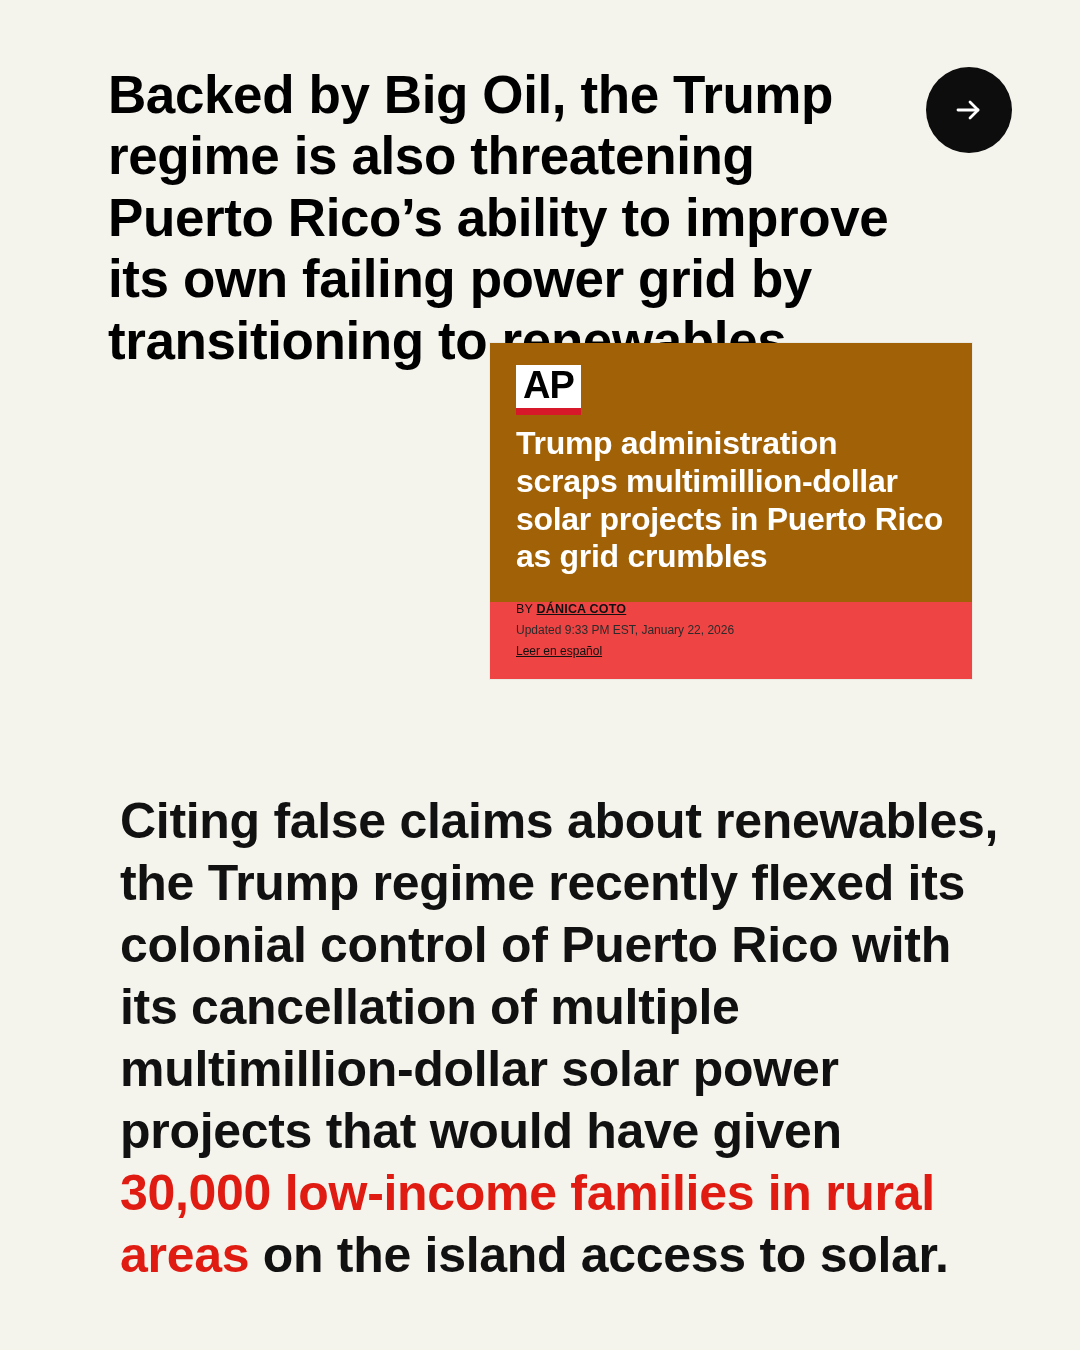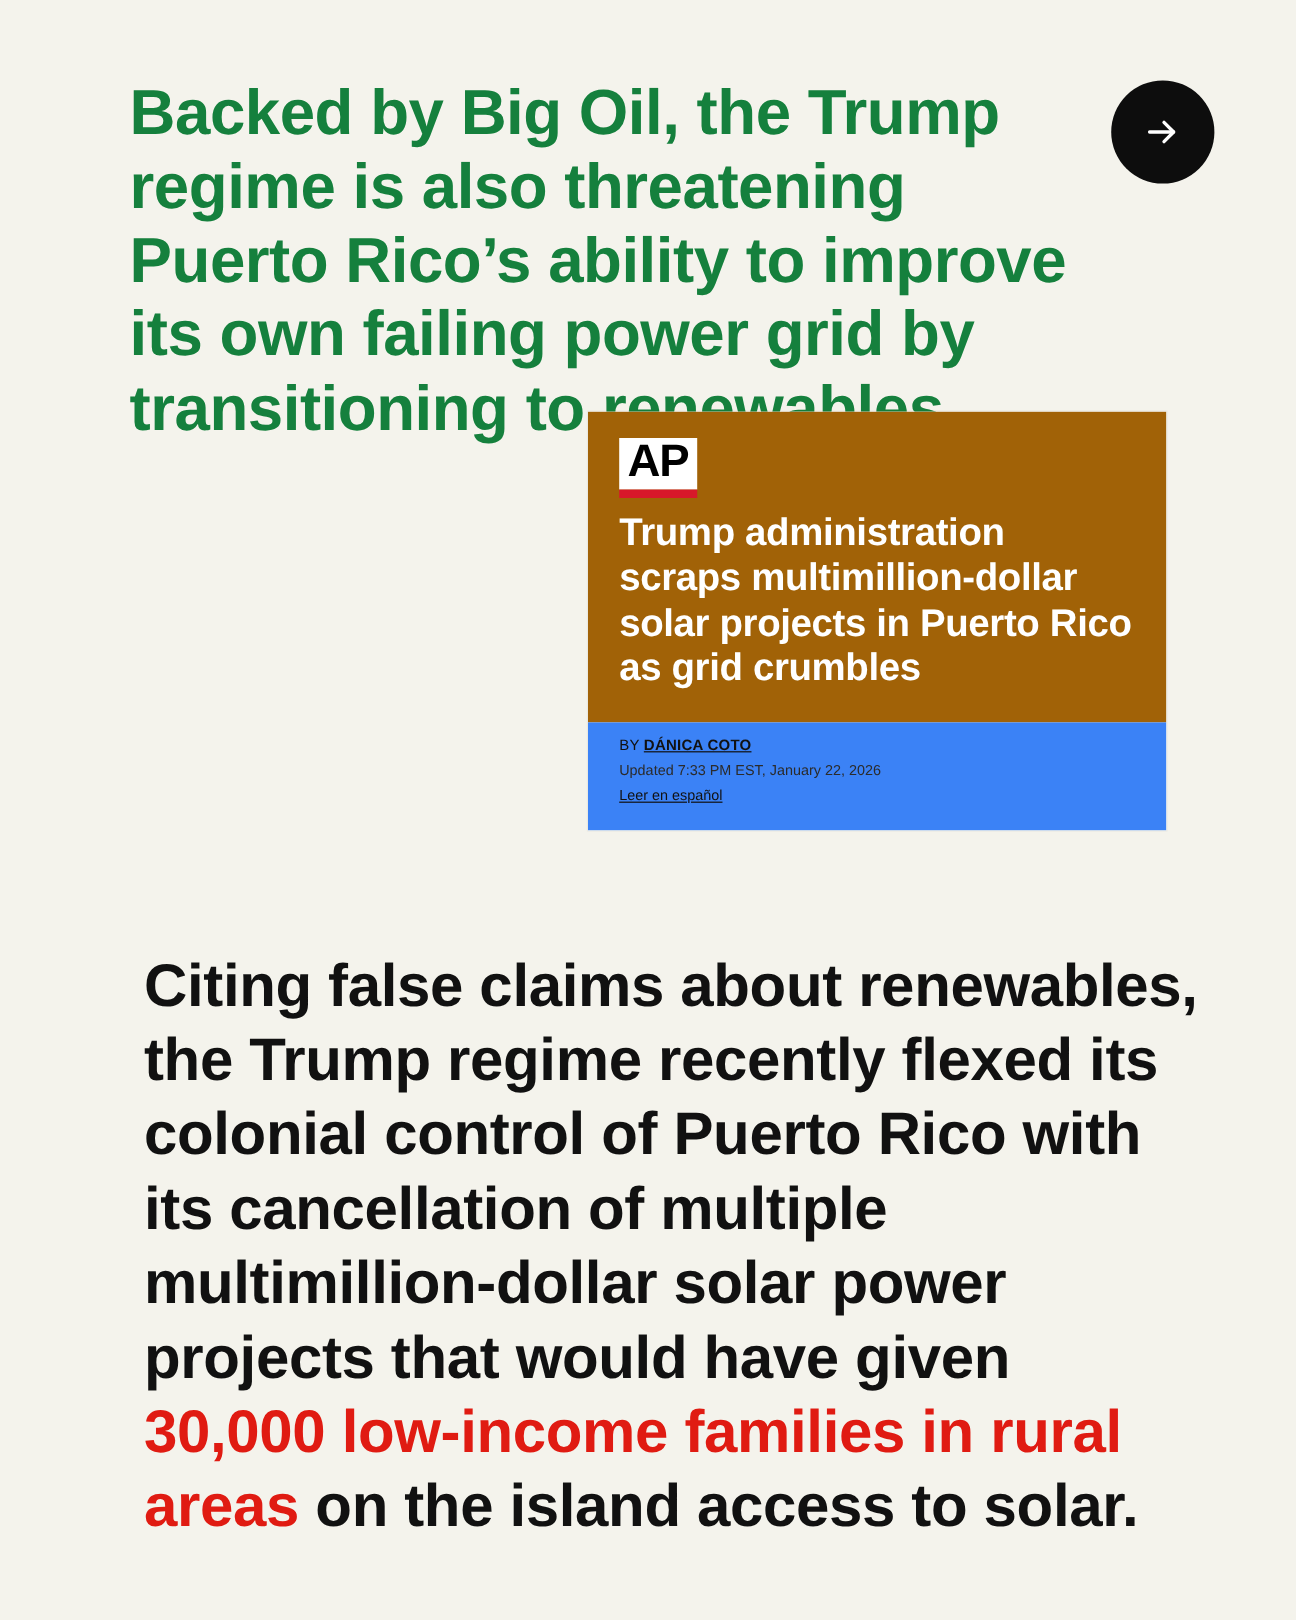--- a/index.html
+++ b/index.html
@@ -21,21 +21,21 @@
   .top-block {
     position: absolute;
     left: 108px;
     top: 64px;
     width: 812px;
   }
   .top-headline {
     font-size: 53px;
     line-height: 1.16;
     font-weight: 700;
-    color: #15803d;
+    color: #000000;
     letter-spacing: -0.4px;
     max-width: 808px;
   }
 
   
   .arrow-btn {
     position: absolute;
     right: 68px;
     top: 67px;
     width: 86px;
@@ -96,22 +96,22 @@
   }
   .ap-headline {
     margin-top: 17px;
     color: #ffffff;
     font-size: 32px;
     line-height: 1.18;
     font-weight: 700;
     letter-spacing: -0.3px;
   }
   .ap-meta {
-    padding: 12px 26px 20px 26px;
-    background: #3b82f6;
+    padding: 0 26px 20px 26px;
+    background: #ef4444;
   }
   .ap-byline {
     font-size: 12.5px;
     color: #111111;
     letter-spacing: 0.2px;
   }
   .ap-byline .author {
     font-weight: 700;
     text-decoration: underline;
   }
@@ -167,21 +167,21 @@
     <div class="ap-dark">
       <div class="ap-logo-wrap">
         <span class="ap-logo">AP</span>
       </div>
       <div class="ap-headline">Trump administration scraps multimillion-dollar solar projects in Puerto Rico as grid crumbles</div>
     </div>
     <div class="ap-meta">
       <div class="ap-byline">
         <span>BY </span><span class="author">DÁNICA COTO</span>
       </div>
-      <div class="ap-updated">Updated 7:33 PM EST, January 22, 2026</div>
+      <div class="ap-updated">Updated 9:33 PM EST, January 22, 2026</div>
       <a class="ap-espanol" href="#">Leer en español</a>
     </div>
   </div>
 
   <div class="body-block">
     <p class="body-text"><span>Citing false claims about renewables, the Trump regime recently flexed its colonial control of Puerto Rico with its cancellation of multiple multimillion-dollar solar power projects that would have given </span><span class="hl-red">30,000 low-income families in rural areas</span><span> on the island access to solar.</span></p>
   </div>
 
 </div>
 

